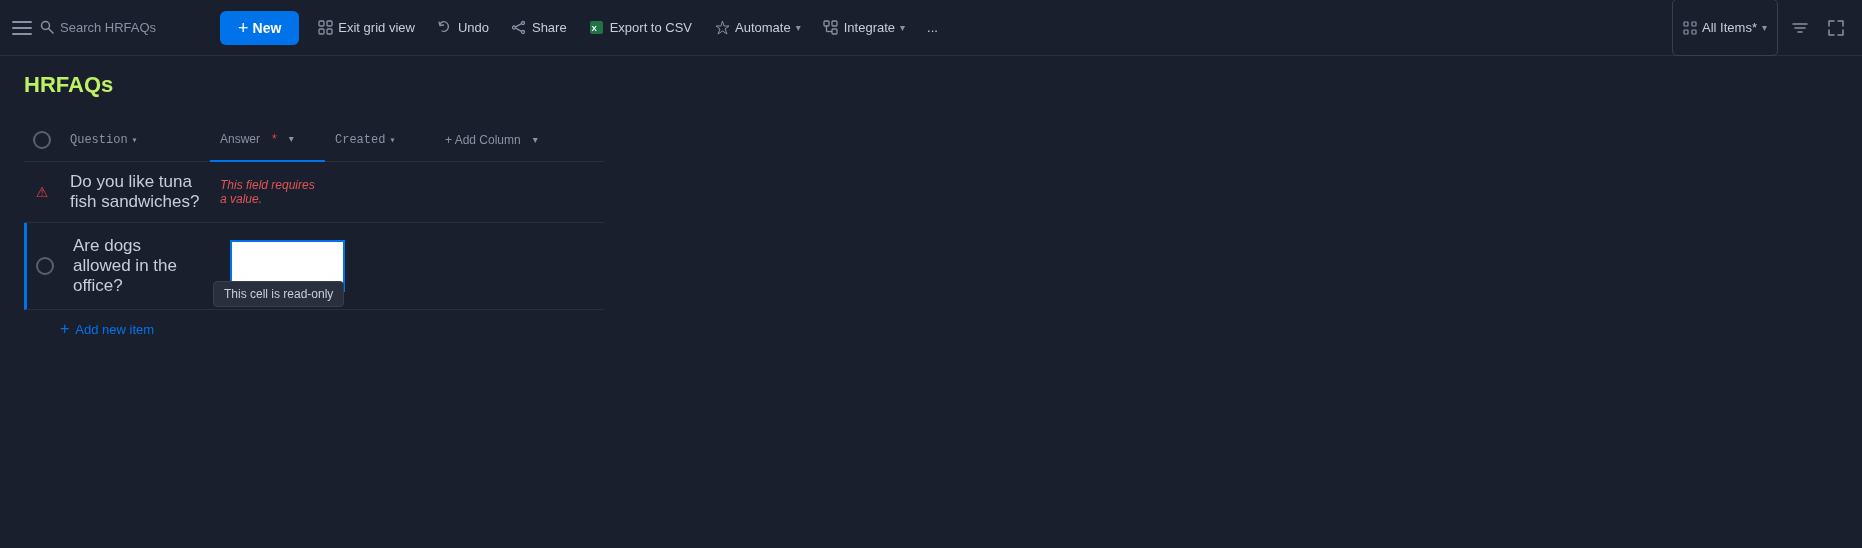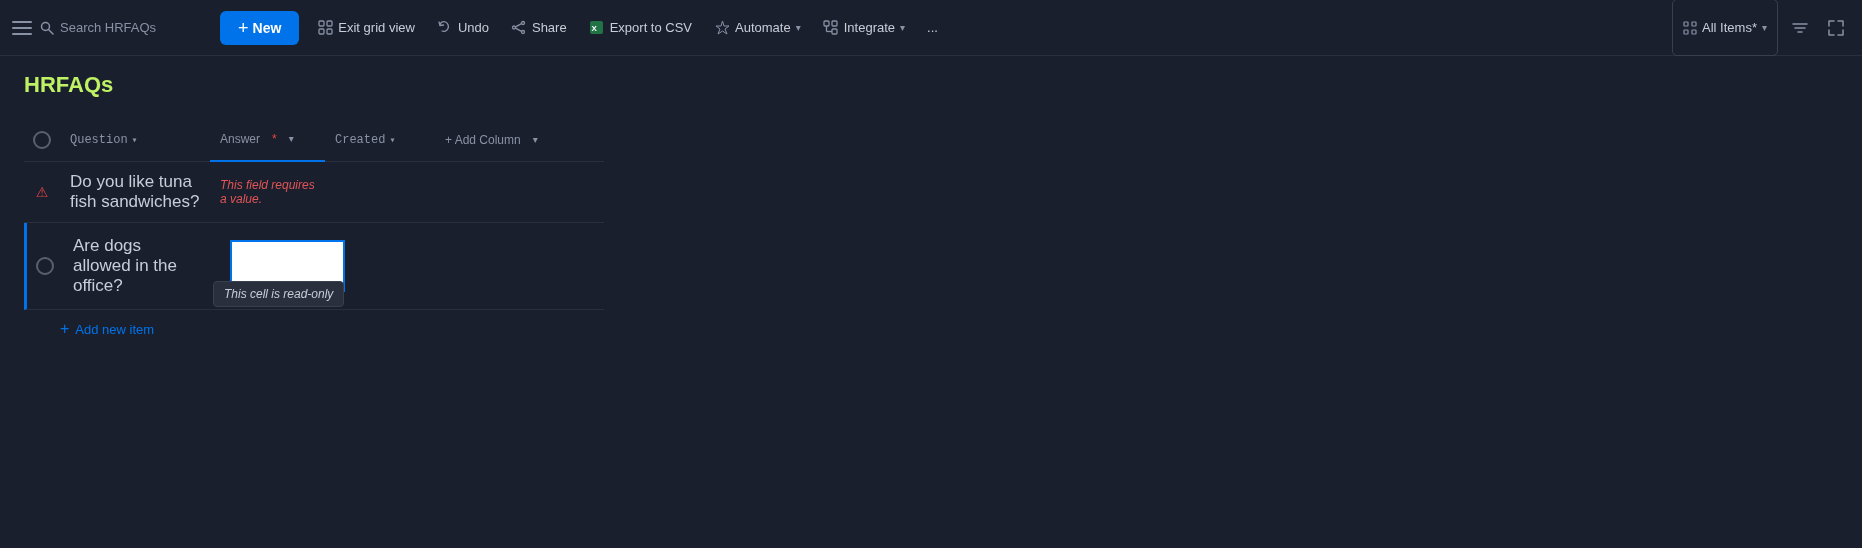--- a/index.html
+++ b/index.html
@@ -37,21 +37,21 @@
       cursor: pointer;
     }
     .hamburger-icon span {
       display: block;
       height: 2px;
       background: #8892a4;
       border-radius: 1px;
     }
     .search-area {
       display: flex;
-      align-items: flex-end;
+      align-items: flex-start;
       gap: 6px;
       color: #8892a4;
       font-size: 13px;
       min-width: 160px;
     }
     .btn-new {
       background: #0073ea;
       color: #fff;
       border: none;
       border-radius: 6px;
@@ -477,21 +477,21 @@
       <div class="cell cell-created"></div>
     </div>
 
     <div class="table-row row-active">
       <div class="row-checkbox">
         <div class="row-circle"></div>
       </div>
       <div class="cell-question">
         <span>Are dogs allowed in the office?</span>
       </div>
-      <div class="cell-answer tooltip" style="padding:17px; position:relative;font-style:italic;">
+      <div class="cell-answer tooltip" style="padding:17px; position:relative;">
         <div class="cell-answer-input"></div>
         <div class="tooltip-box">This cell is read-only</div>
       </div>
       <div class="cell cell-created"></div>
     </div>
 
     <div class="add-row">
       <span style="font-size:16px;">+</span>
       <span>Add new item</span>
     </div>

